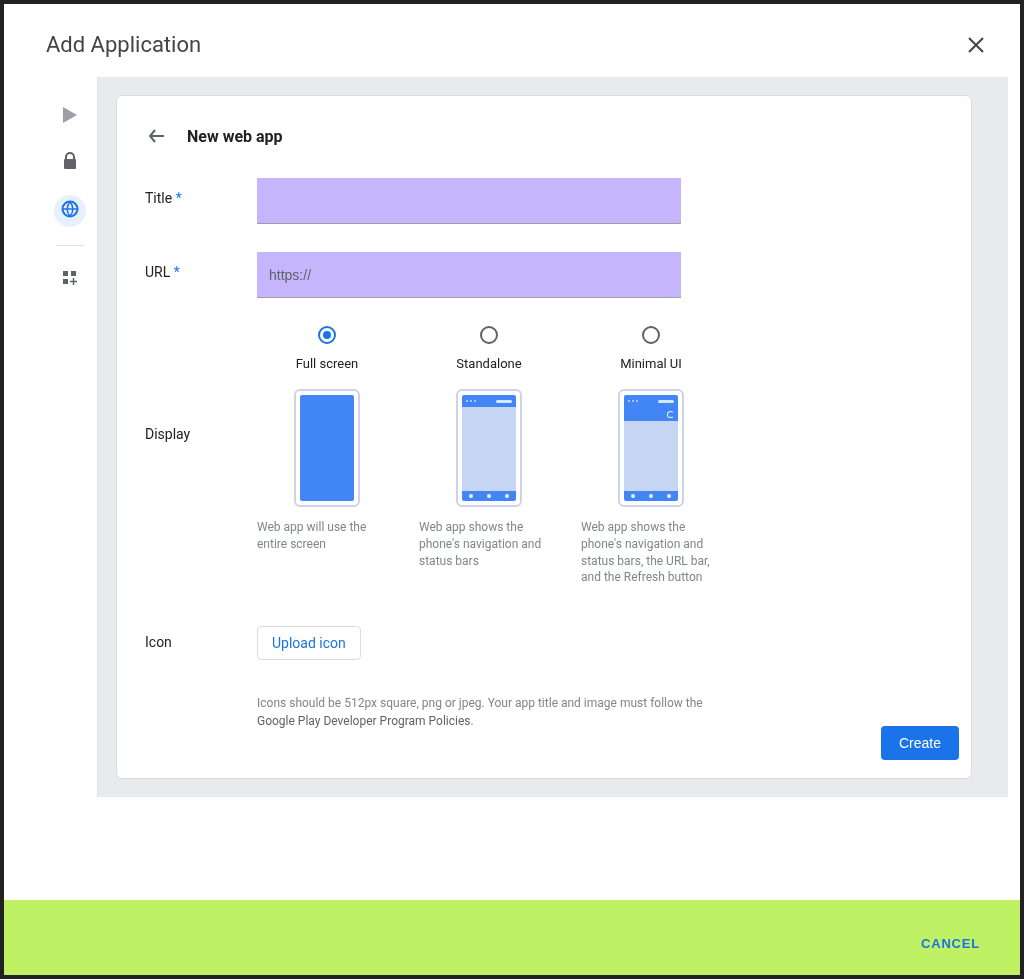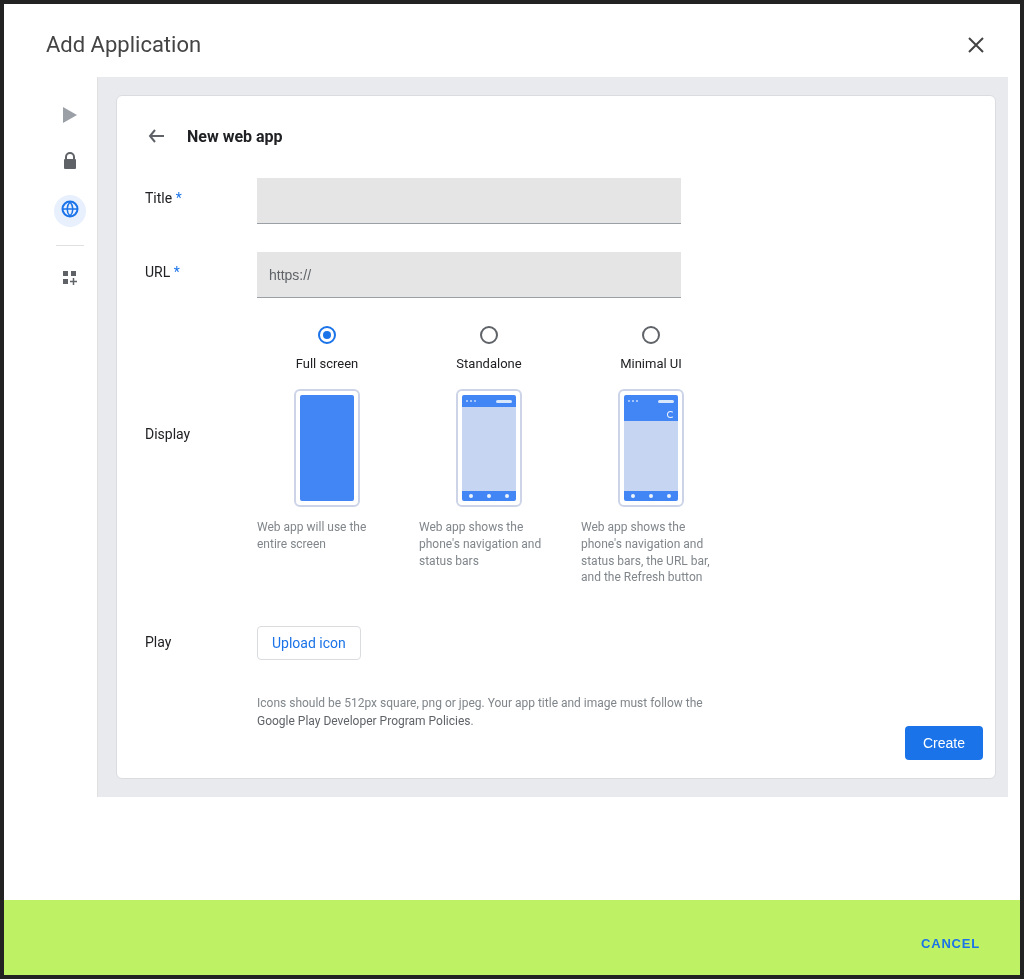--- a/index.html
+++ b/index.html
@@ -97,21 +97,21 @@
       color: #1a73e8;
     }
     .sidebar-divider {
       width: 28px;
       height: 1px;
       background: #e0e0e0;
       margin: 2px 0;
     }
     .content-panel {
       flex: 1;
-      padding: 18px 12px 18px 18px;
+      padding: 18px 36px 18px 18px;
     }
     .card {
       background: #fff;
       border: 1px solid #dadce0;
       border-radius: 6px;
       padding: 28px 28px 20px 28px;
       height: 100%;
       position: relative;
     }
     .card-header {
@@ -149,21 +149,21 @@
     .form-label .asterisk {
       color: #1a73e8;
     }
     .form-field {
       flex: 1;
       max-width: 424px;
     }
     .text-input {
       width: 100%;
       height: 46px;
-      background: #e5e5e5;
+      background: #c4b5fd;
       border: none;
       border-bottom: 1px solid #9aa0a6;
       padding: 0 12px;
       font-size: 14px;
       color: #5f6368;
       outline: none;
     }
     .display-options {
       display: flex;
       gap: 22px;
@@ -476,21 +476,21 @@
                       <div class="phone-bottom-dot"></div>
                   </div>
                 </div>
                 <div class="option-desc">Web app shows the phone's navigation and status bars, the URL bar, and the Refresh button</div>
               </div>
 
             </div>
           </div>
 
           <div class="form-row" style="margin-bottom:10px;">
-            <div class="form-label" style="padding-top:8px;">Play</div>
+            <div class="form-label" style="padding-top:8px;">Icon</div>
             <div>
               <span class="upload-btn">Upload icon</span>
             </div>
           </div>
 
           <div class="form-row">
             <div class="form-label"></div>
             <div class="icon-info">
               <span>Icons should be 512px square, png or jpeg. Your app title and image must follow the </span><a href="#" class="policy-link">Google Play Developer Program Policies</a><span>.</span>
             </div>

